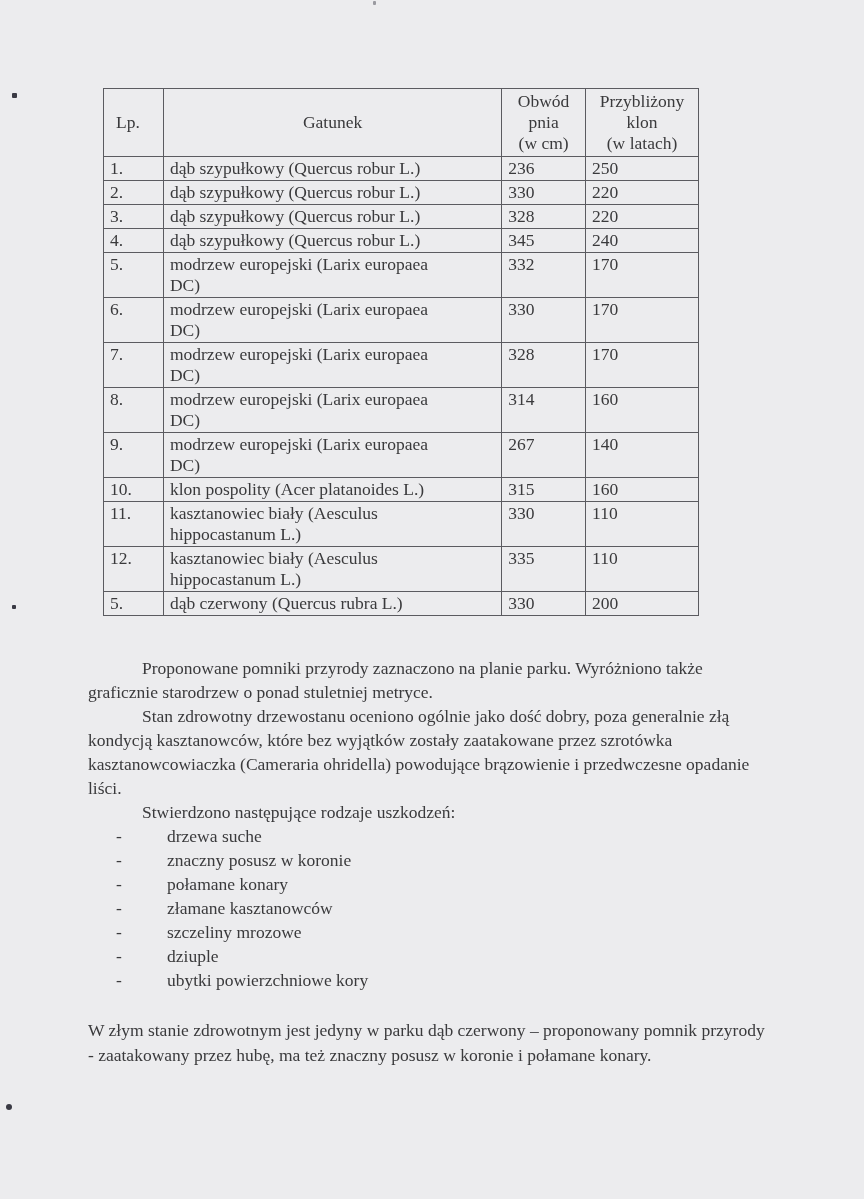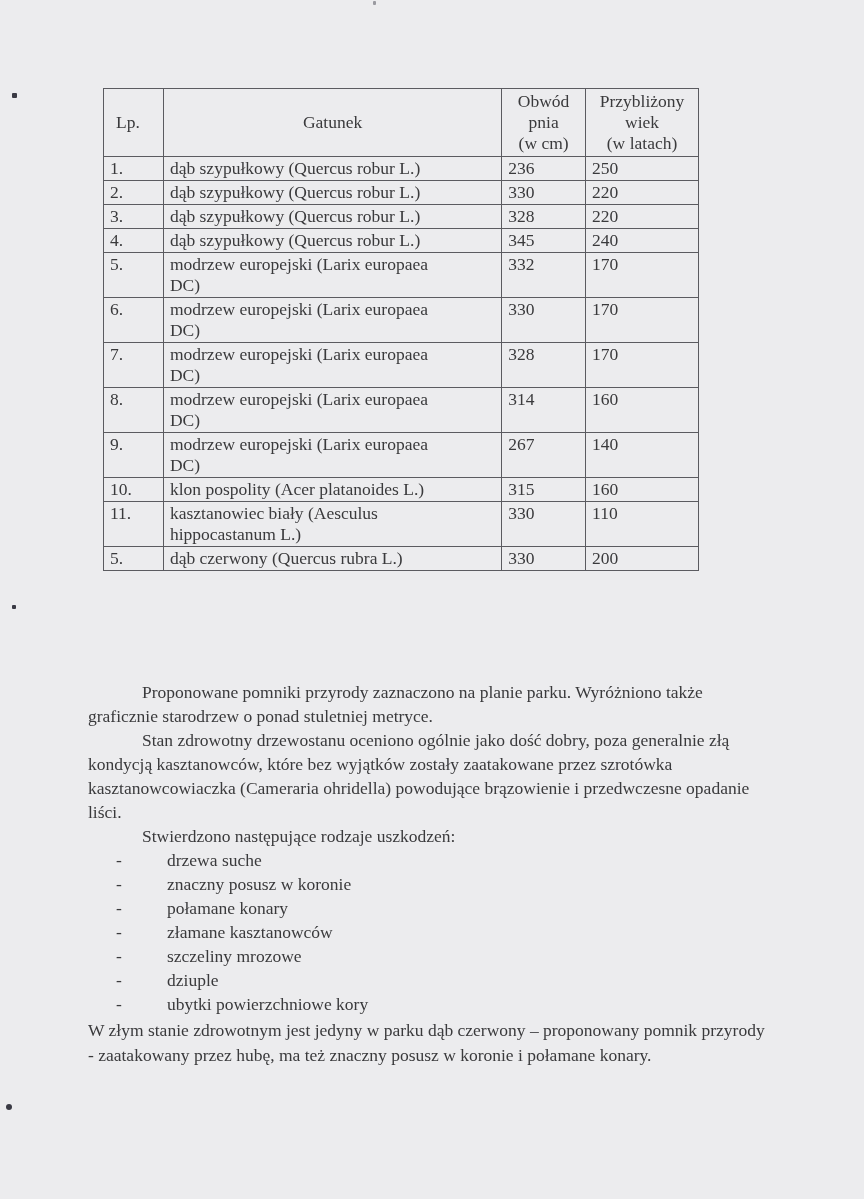--- a/index.html
+++ b/index.html
@@ -36,21 +36,21 @@
   table.species thead th { text-align: center; vertical-align: middle; padding: 2px 3px; margin-top: 38px; }
   table.species thead th.h-lp { text-align: left; padding-left: 12px; }
   table.species thead th.h-stack { vertical-align: top; }
   .hline { display: block; }
   .latin { }
 
   .body-text {
     position: absolute; left: 88px; width: 680px;
     font-size: 17.5px; line-height: 24px;
   }
-  .p1 { top: 680px; }
+  .p1 { top: 656px; }
   .indent { text-indent: 54px; }
   .p-stack p { margin: 0; }
   ul.damage { list-style: none; margin: 0; padding: 0; }
   ul.damage li { position: relative; padding-left: 79px; height: 24px; }
   ul.damage li .dash { position: absolute; left: 28px; }
   .final { top: 1018px; line-height: 25px; }
 </style>
 </head>
 <body>
 
@@ -71,21 +71,21 @@
       <tr>
         <th class="h-lp">Lp.</th>
         <th>Gatunek</th>
         <th class="h-stack">
           <span class="hline">Obwód</span>
           <span class="hline">pnia</span>
           <span class="hline">(w cm)</span>
         </th>
         <th class="h-stack">
           <span class="hline">Przybliżony</span>
-          <span class="hline">wiek</span>
+          <span class="hline">klon</span>
           <span class="hline">(w latach)</span>
         </th>
       </tr>
     </thead>
     <tbody id="table-body">
         <tr>
           <td>1.</td>
           <td><span>dąb szypułkowy (</span><span class="latin">Quercus robur L.)</span></td>
           <td>236</td>
           <td>250</td>
@@ -144,20 +144,26 @@
           <td>315</td>
           <td>160</td>
         </tr>
         <tr>
           <td>11.</td>
           <td><span>kasztanowiec biały (</span><span class="latin">Aesculus</span><br><span class="latin">hippocastanum L.</span><span>)</span></td>
           <td>330</td>
           <td>110</td>
         </tr>
         <tr>
+          <td>12.</td>
+          <td><span>kasztanowiec biały (</span><span class="latin">Aesculus</span><br><span class="latin">hippocastanum L.</span><span>)</span></td>
+          <td>335</td>
+          <td>110</td>
+        </tr>
+        <tr>
           <td>5.</td>
           <td><span>dąb czerwony (</span><span class="latin">Quercus rubra L.)</span></td>
           <td>330</td>
           <td>200</td>
         </tr>
       </tbody>
   </table>
 
   <div class="body-text p1 p-stack">
     <p class="indent">Proponowane pomniki przyrody zaznaczono na planie parku. Wyróżniono także graficznie starodrzew o ponad stuletniej metryce.</p>

